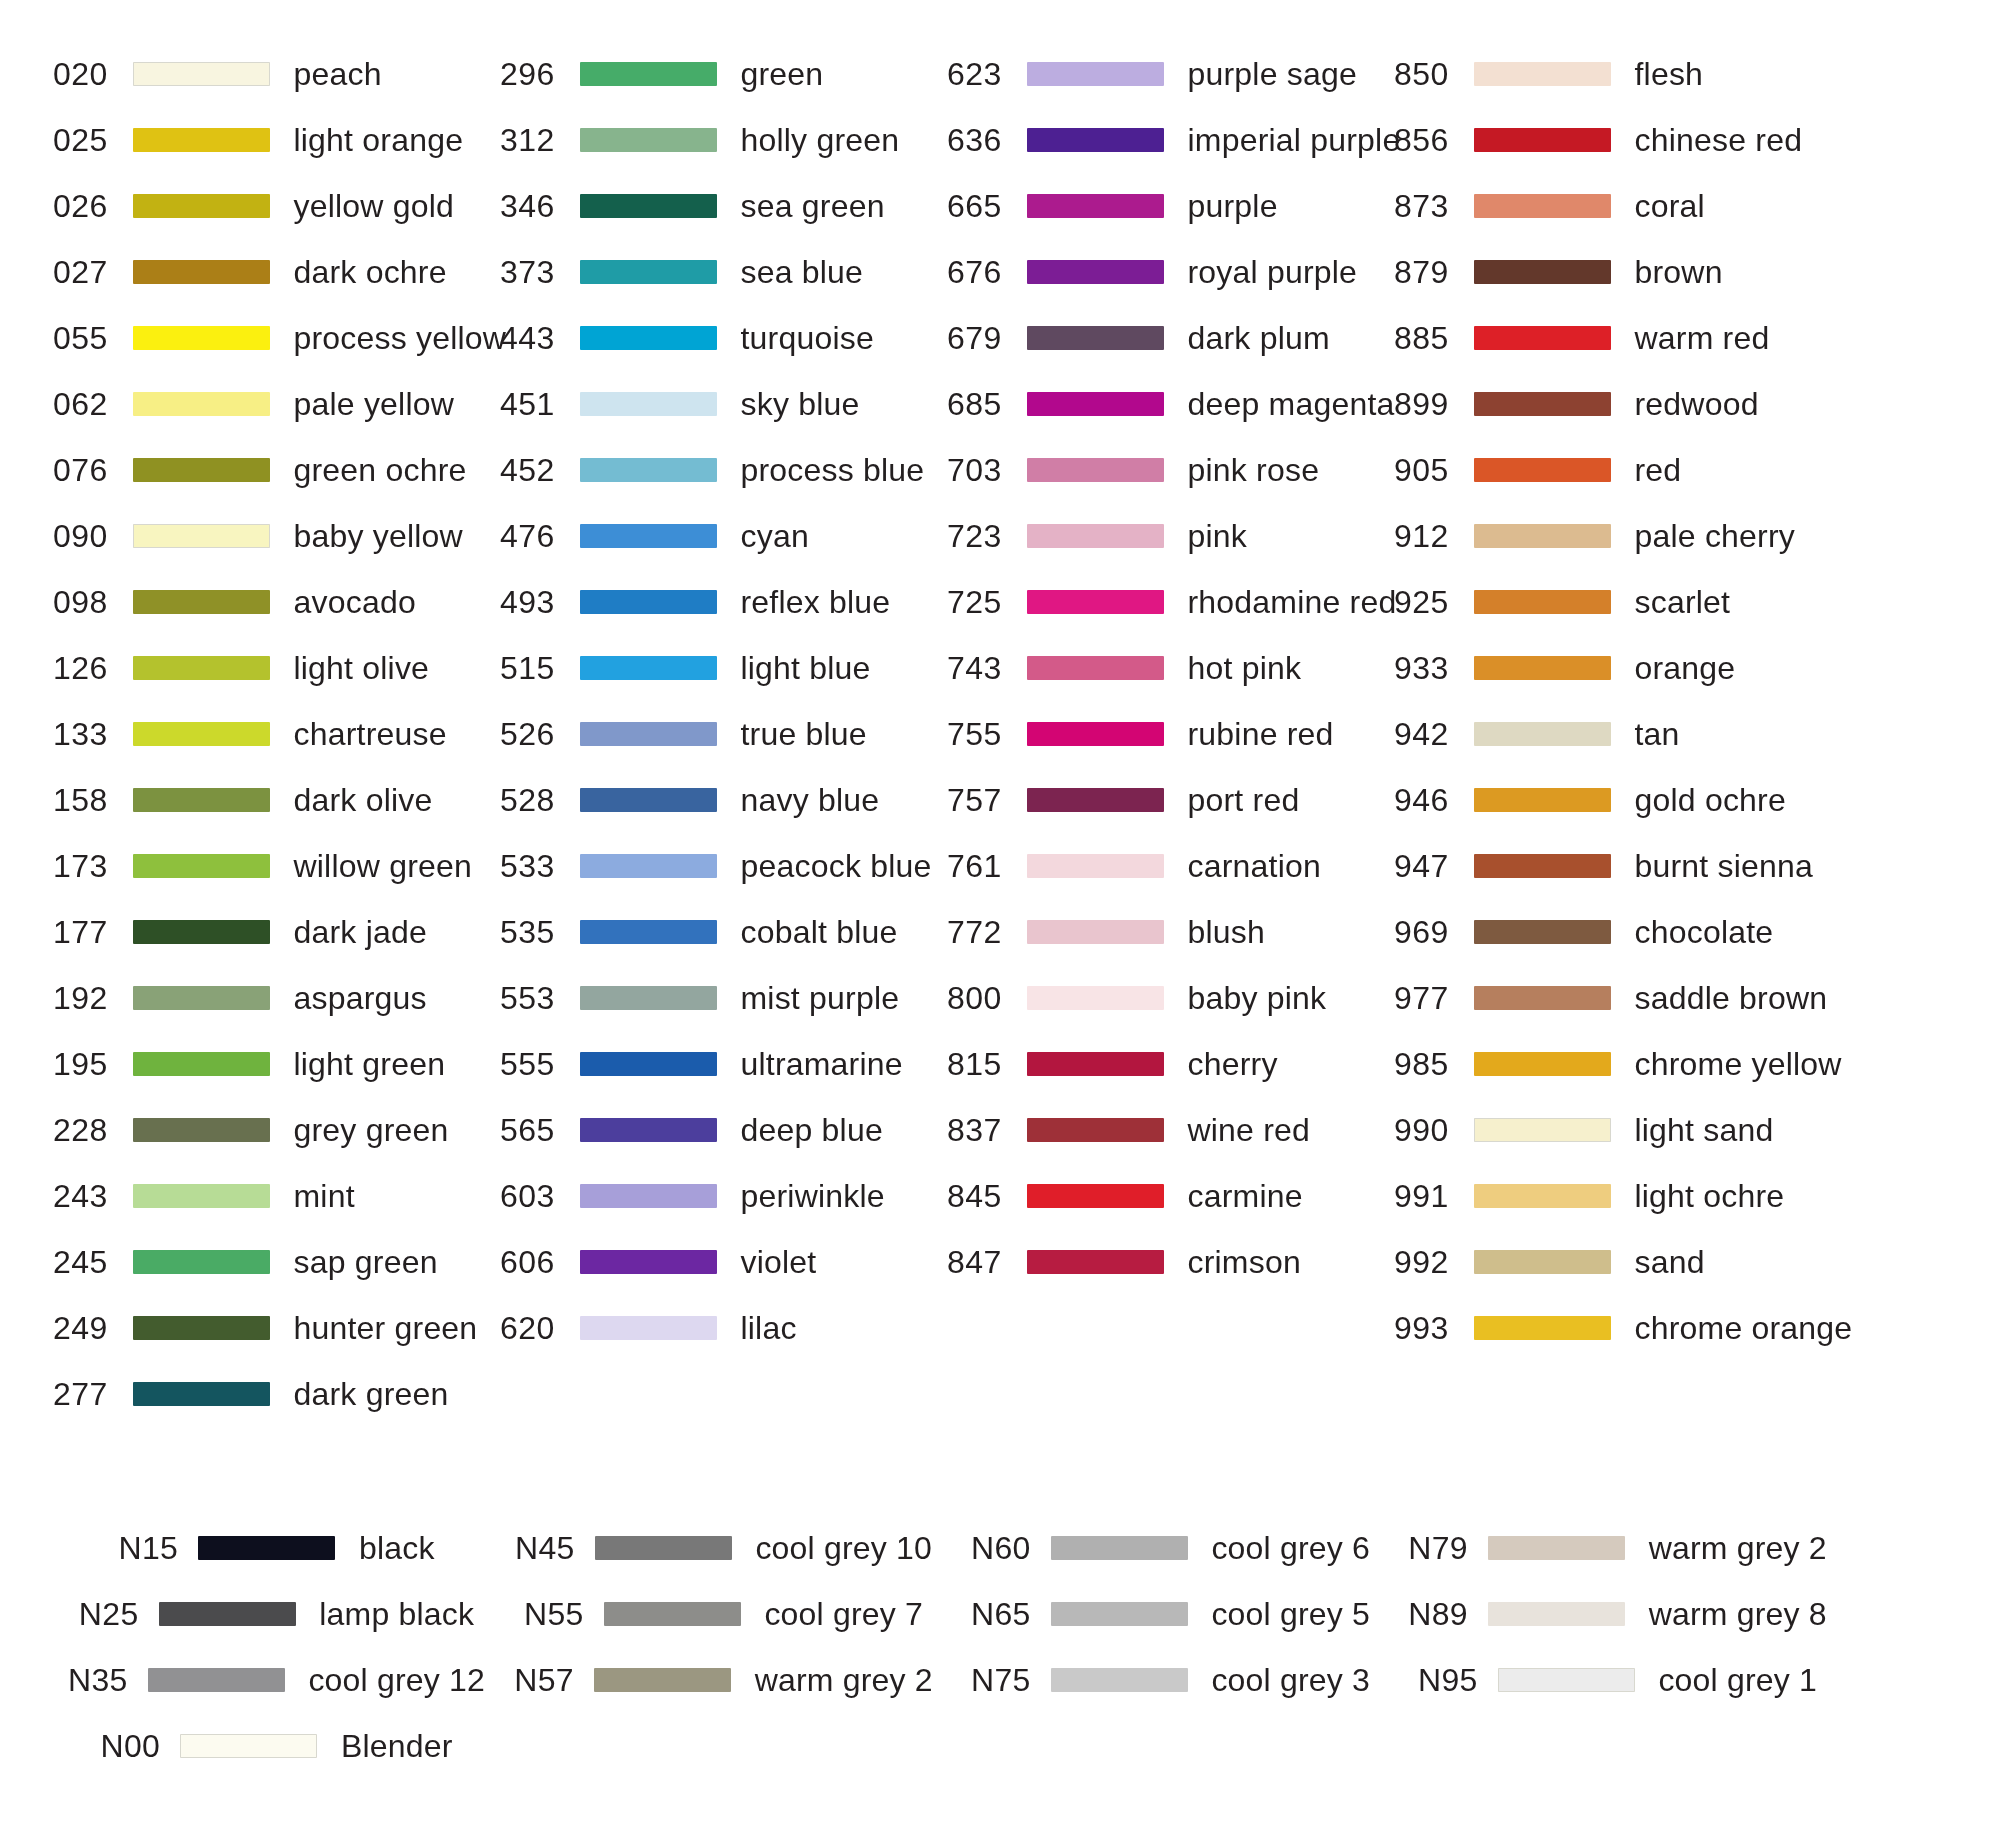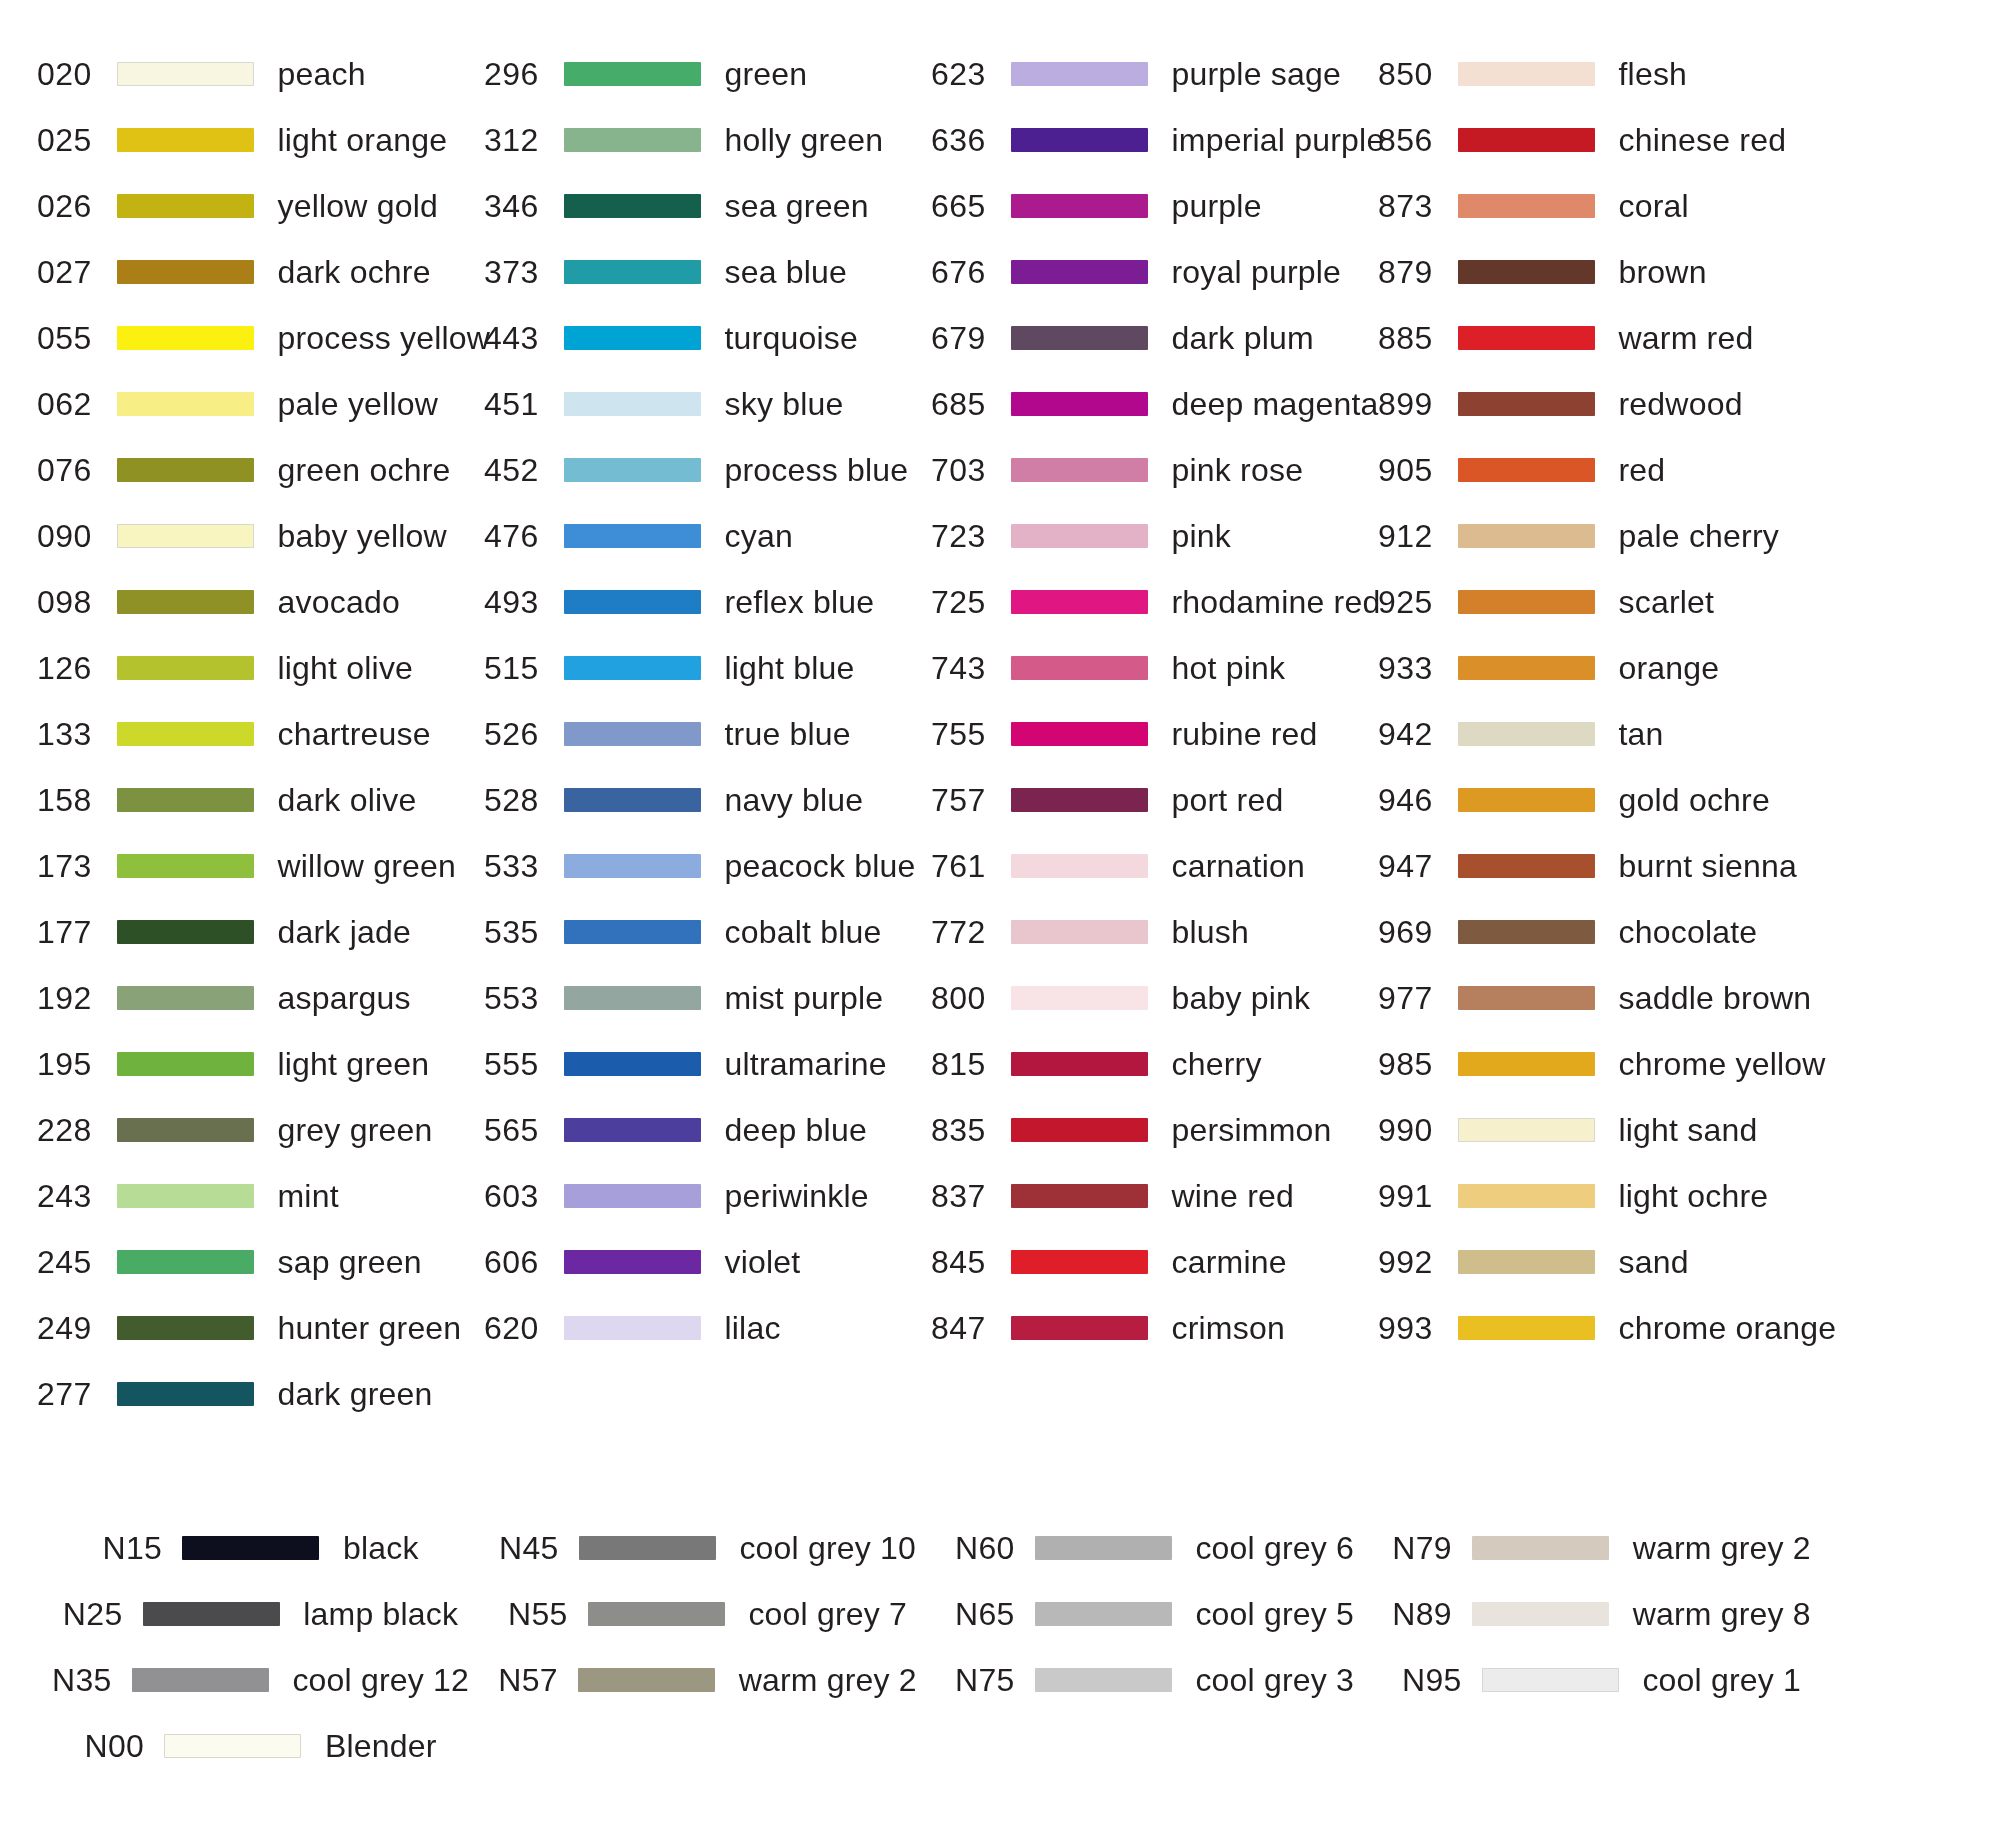--- a/index.html
+++ b/index.html
@@ -21,21 +21,21 @@
     height: 1848px;
     box-sizing: border-box;
     padding: 41px 0 0 0;
   }
 
   
   .section {
     display: flex;
     flex-direction: row;
     align-items: flex-start;
-    padding-left: 37px;
+    padding-left: 53px;
   }
   .column {
     display: flex;
     flex-direction: column;
     width: 447px;
     flex: 0 0 447px;
   }
   .section.greys .column {
     width: 447px;
     flex: 0 0 447px;
@@ -378,25 +378,20 @@
           <div class="code">800</div>
           <div class="chip" style="background: rgb(248, 228, 230);"></div>
           <div class="label">baby pink</div>
         </div>
         <div class="swatch-row">
           <div class="code">815</div>
           <div class="chip" style="background: rgb(179, 22, 63);"></div>
           <div class="label">cherry</div>
         </div>
         <div class="swatch-row">
-          <div class="code">835</div>
-          <div class="chip" style="background: rgb(195, 23, 46);"></div>
-          <div class="label">persimmon</div>
-        </div>
-        <div class="swatch-row">
           <div class="code">837</div>
           <div class="chip" style="background: rgb(158, 48, 56);"></div>
           <div class="label">wine red</div>
         </div>
         <div class="swatch-row">
           <div class="code">845</div>
           <div class="chip" style="background: rgb(224, 30, 41);"></div>
           <div class="label">carmine</div>
         </div>
         <div class="swatch-row">

